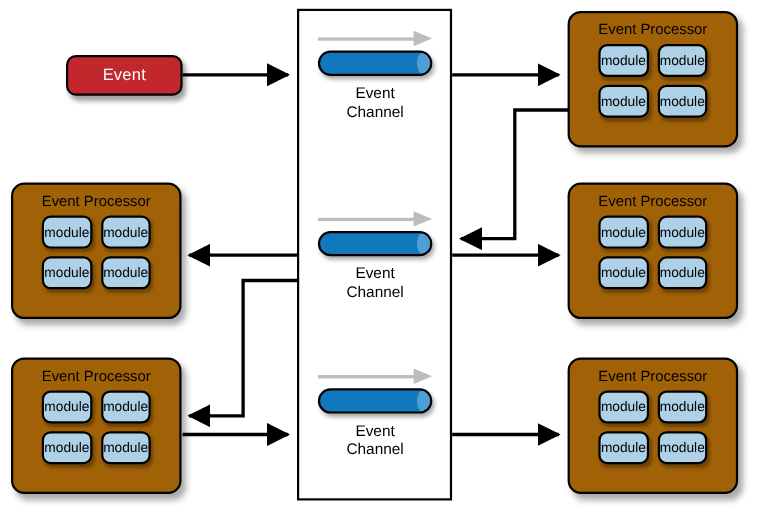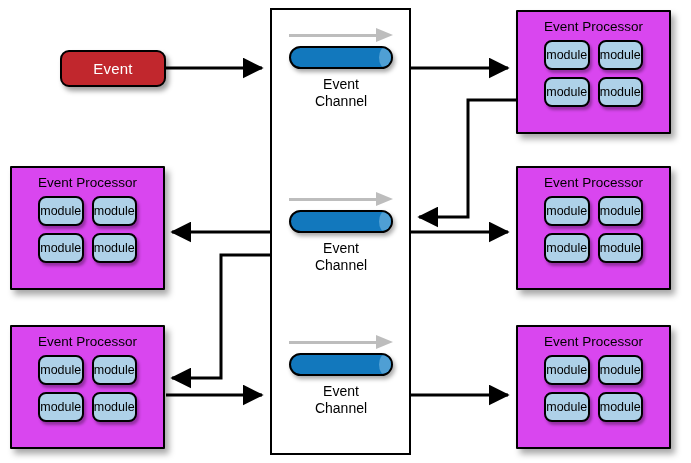--- a/index.html
+++ b/index.html
@@ -109,22 +109,22 @@
     white-space: pre-line;
   }
 
   
   .processor {
     position: absolute;
     box-sizing: border-box;
     width: 155px;
     height: 124px;
     border: 2.5px solid #000000;
-    border-radius: 1px;
-    background: #d946ef;
+    border-radius: 12px;
+    background: #a16207;
     box-shadow: 4px 5px 6px rgba(0,0,0,.34);
     z-index: 5;
     padding-top: 7px;
   }
   .proc-title {
     text-align: center;
     font-size: 13.5px;
     color: #000000;
     margin-bottom: 6px;
   }

